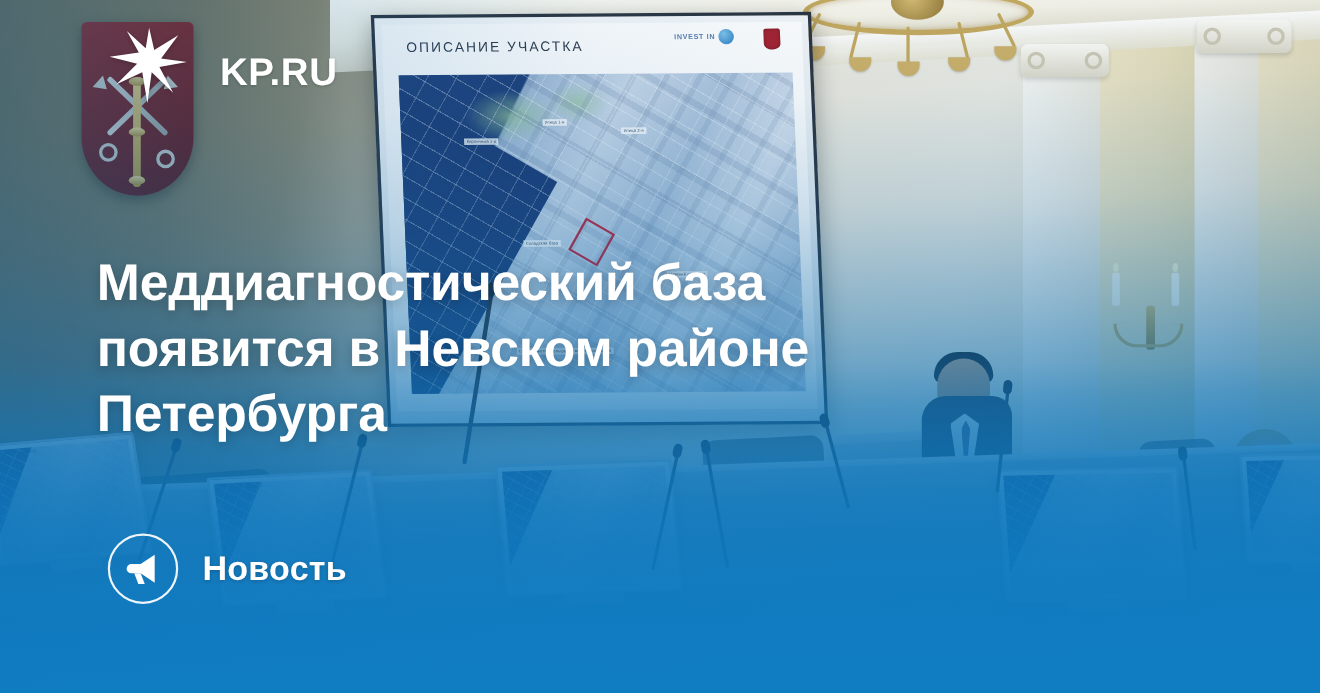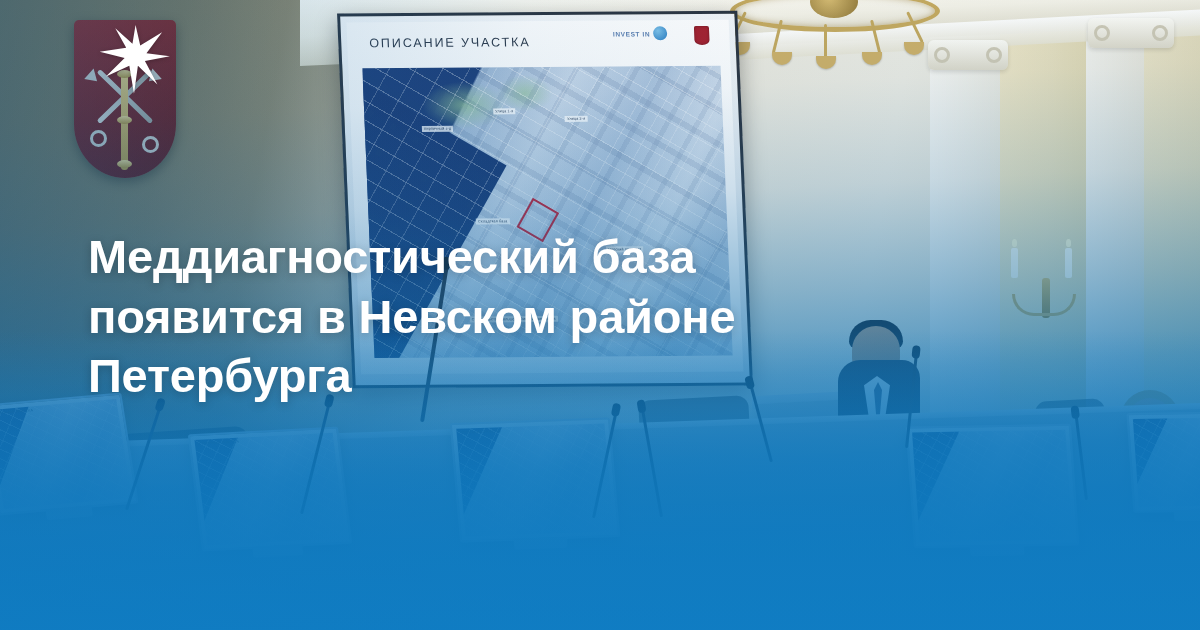--- a/index.html
+++ b/index.html
@@ -486,17 +486,30 @@
   </div>
 
   <div class="tint"></div>
   <div class="tint-left"></div>
   <div class="tint-bottom"></div>
 
   <svg class="bird" viewBox="0 0 100 100">
     <path fill="#ffffff" d="M52 4 L58 30 L86 13 L66 40 L96 44 L64 50 L80 80 L55 56 L50 92 L44 56 L14 70 L38 46 L6 38 L40 33 L26 8 L48 28 Z"></path>
   </svg>
 
+  <div class="brand">
+    <span class="brand-txt">KP.RU</span>
+  </div>
 
   <h1 class="headline">Меддиагностический база появится в Невском районе Петербурга</h1>
 
+  <div class="badge">
+    <span class="badge-circle">
+      <svg width="34" height="34" viewBox="0 0 32 32" aria-hidden="true">
+        <path fill="#ffffff" d="M26 4 L26 28 L14 20 L14 12 Z"></path>
+        <path fill="#ffffff" d="M6 12 h9 v8 h-9 a4 4 0 0 1 0 -8 Z"></path>
+        <path fill="#ffffff" d="M8.5 20 h5.5 l3.5 9 h-5.5 Z"></path>
+      </svg>
+    </span>
+    <span class="badge-label">Новость</span>
+  </div>
 
 </div>
 
 </body></html>

